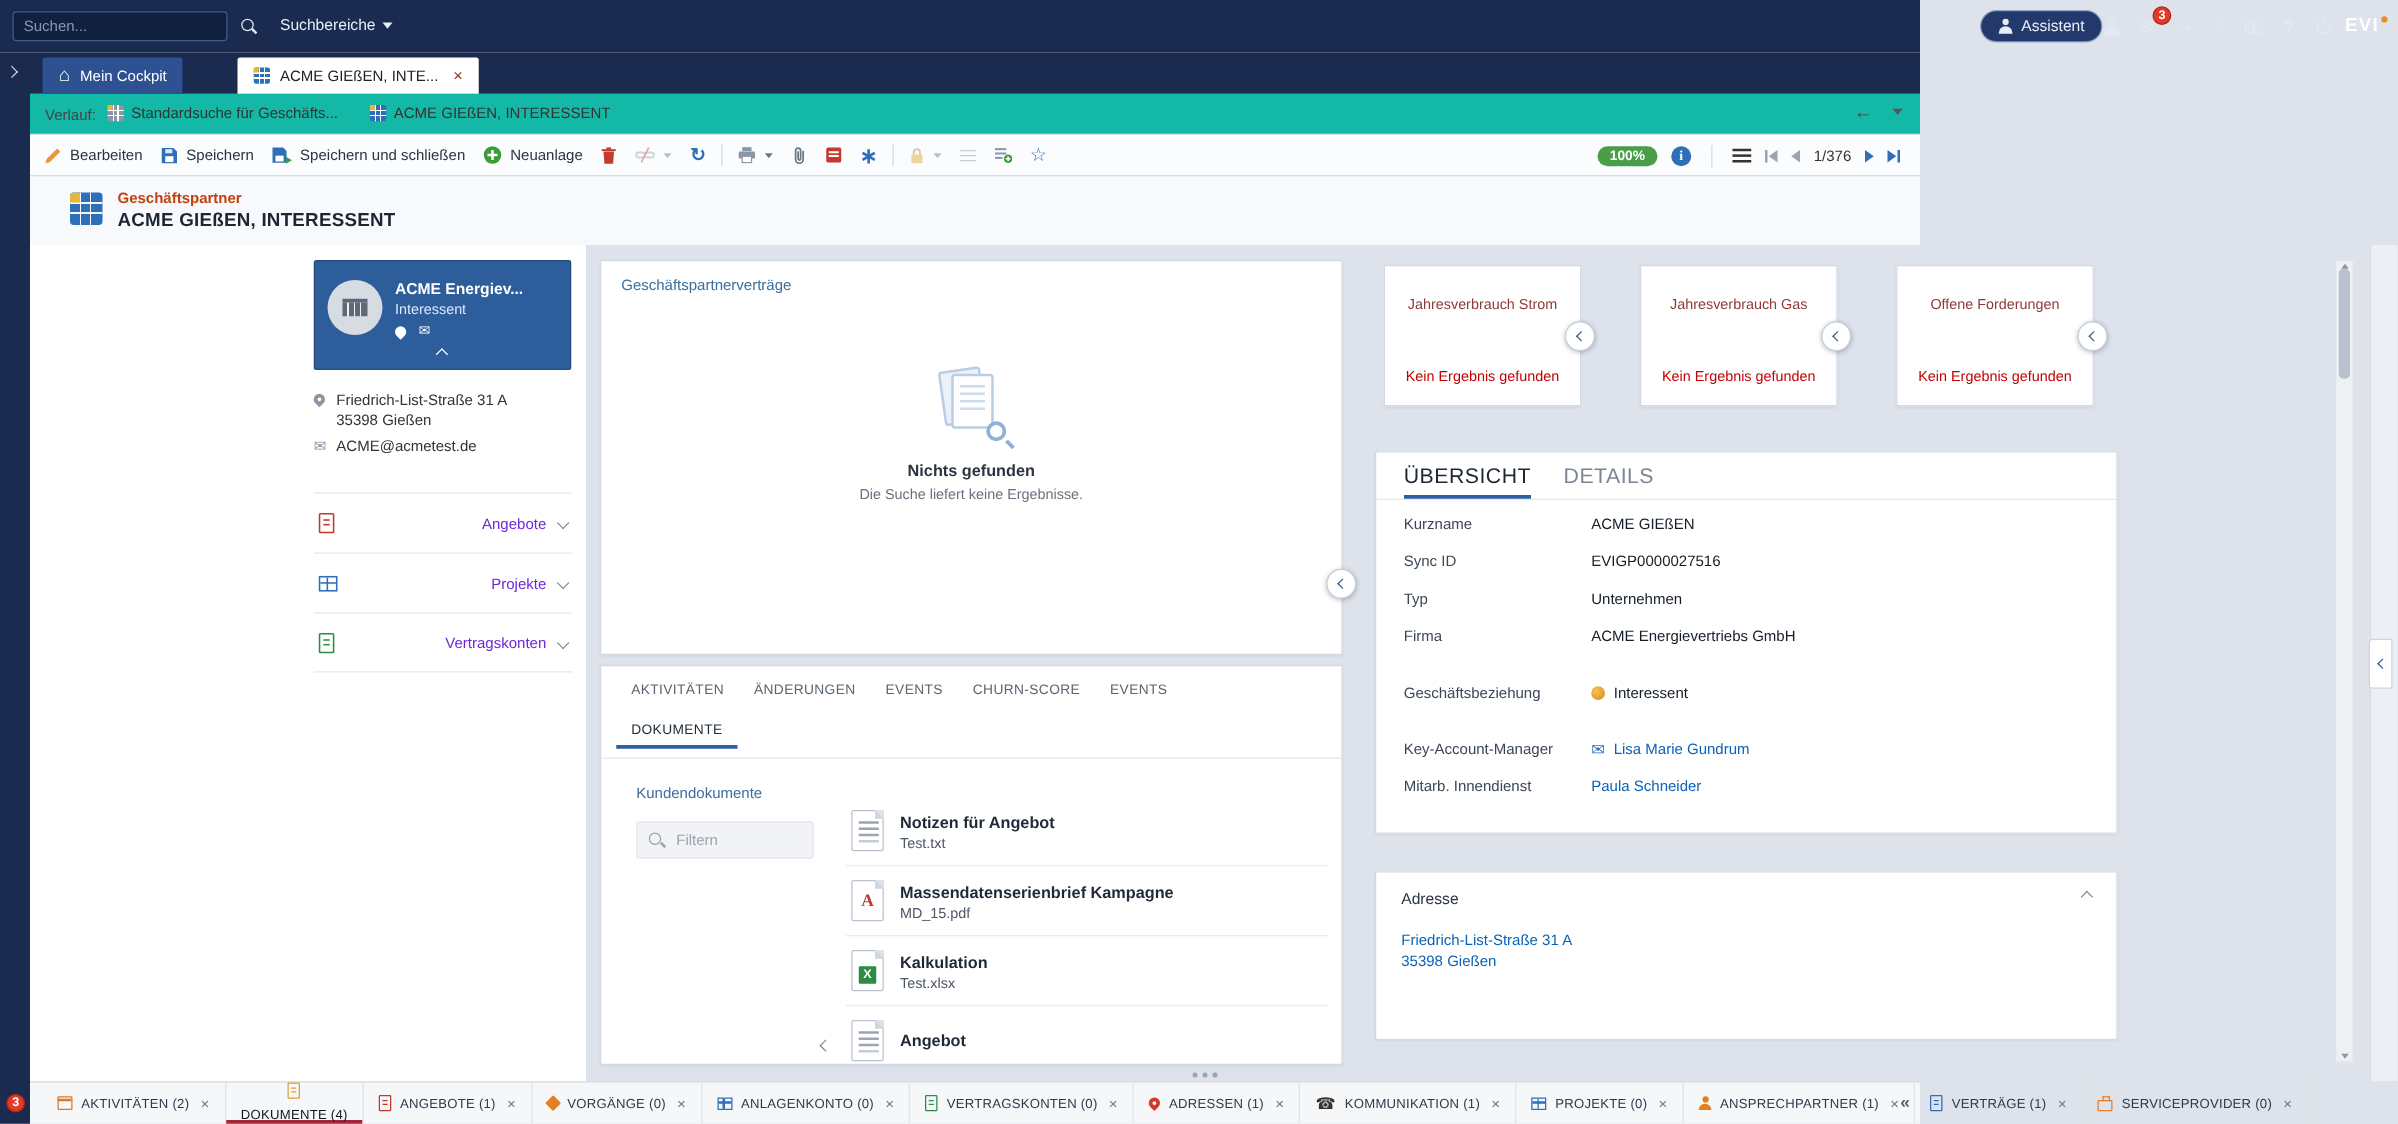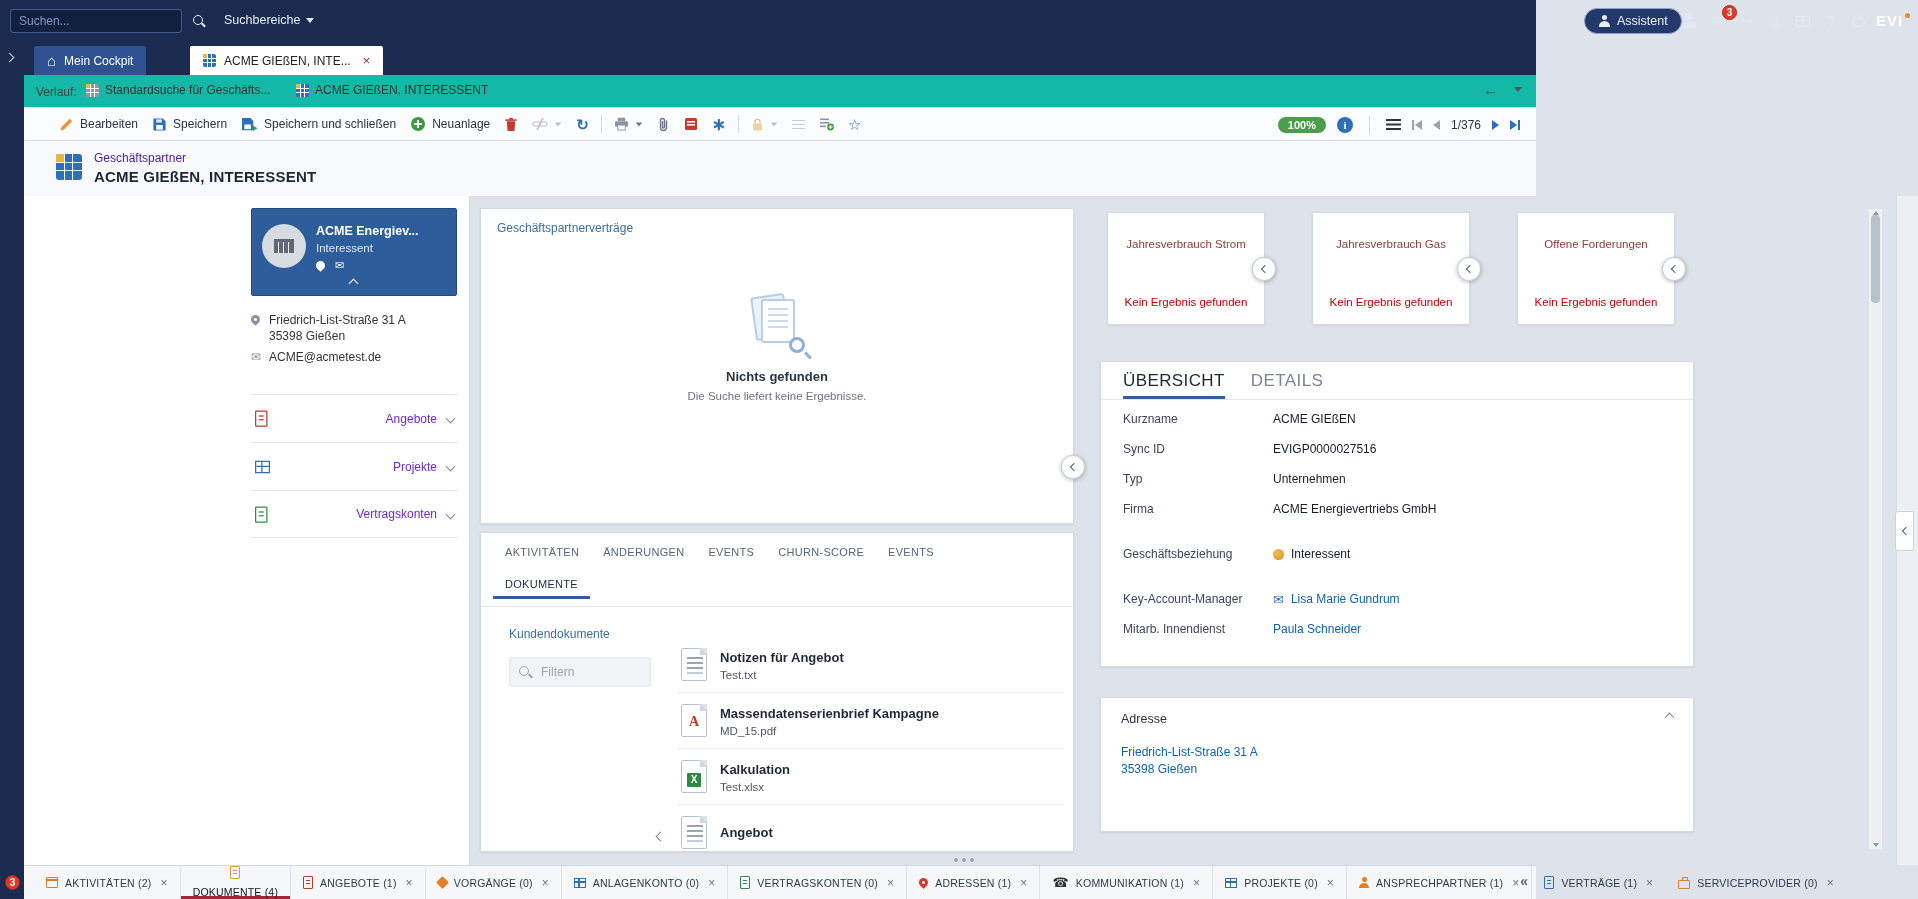--- a/index.html
+++ b/index.html
@@ -61,21 +61,21 @@
   .crumb-right{position:absolute;right:14px;top:7px;display:flex;align-items:center;gap:16px;color:#444;}
   .crumb-right .arrow{font-size:15px;cursor:pointer;}
   .mini-grid{width:13px;height:13px;border-radius:2px;background:#2f6fba;position:relative;flex:none;display:inline-block;}
   .mini-grid::before{content:"";position:absolute;inset:0;background:
     linear-gradient(90deg,transparent 0 4px,#fff 4px 5px,transparent 5px 8px,#fff 8px 9px,transparent 9px),
     linear-gradient(transparent 0 4px,#fff 4px 5px,transparent 5px 8px,#fff 8px 9px,transparent 9px);}
   .mini-grid::after{content:"";position:absolute;left:0;top:0;width:4px;height:4px;background:#e7b73c;}
   .mini-grid.gridgray{background:#8a95a5;}
 
   
-  .toolbar{position:absolute;left:24px;top:108px;right:0;height:33px;background:#fbfcfe;border-bottom:1px solid #d9dee6;display:flex;align-items:center;padding-left:28px;z-index:24;}
+  .toolbar{position:absolute;left:24px;top:108px;right:0;height:33px;background:#fbfcfe;border-bottom:1px solid #d9dee6;display:flex;align-items:center;padding-left:4px;z-index:24;}
   .tbtn{display:flex;align-items:center;gap:6px;padding:0 7px;height:26px;cursor:pointer;color:#2a3442;font-size:12px;white-space:nowrap;}
   .tbtn .caret{color:#6b7686;transform:scale(.8);}
   .vsep{width:1px;height:18px;background:#d3d9e2;margin:0 5px;flex:none;}
   .glyph-blue{color:#2f6fba;font-size:15px;font-weight:bold;}
   .i-lines{position:relative;display:inline-block;width:13px;height:11px;}
   .i-lines::before{content:"";position:absolute;left:0;top:1px;width:13px;height:1.7px;background:#8a95a5;box-shadow:0 4px 0 #8a95a5,0 8px 0 #8a95a5;}
   .i-info{width:16px;height:16px;border-radius:50%;background:#2f6fba;color:#fff;font-size:11px;font-weight:bold;display:flex;align-items:center;justify-content:center;font-family:"Liberation Serif",serif;}
   .i-burger{position:relative;display:inline-block;width:15px;height:11px;}
   .i-burger::before{content:"";position:absolute;left:0;top:0;width:15px;height:2px;background:#333;box-shadow:0 4.5px 0 #333,0 9px 0 #333;}
   .zoom-pill{background:#4a9e4a;color:#fff;font-size:11px;font-weight:bold;border-radius:9px;padding:2px 10px;}
@@ -88,21 +88,21 @@
   .navbtn.on{color:#2f6fba;}
   .pagertext{color:#333;font-size:12px;}
 
   
   .pagehead{position:absolute;left:24px;top:141px;right:0;height:55px;background:#f7f9fc;z-index:23;}
   .bp-icon{width:26px;height:26px;border-radius:3px;position:relative;background:#2f6fba;overflow:hidden;display:inline-block;}
   .bp-icon::before{content:"";position:absolute;inset:0;background:
     linear-gradient(90deg,transparent 0 8px,rgba(255,255,255,.95) 8px 9px,transparent 9px 16px,rgba(255,255,255,.95) 16px 17px,transparent 17px),
     linear-gradient(transparent 0 8px,rgba(255,255,255,.95) 8px 9px,transparent 9px 16px,rgba(255,255,255,.95) 16px 17px,transparent 17px);}
   .bp-icon::after{content:"";position:absolute;left:0;top:0;width:8px;height:8px;background:#e7b73c;}
-  .ph-type{position:absolute;left:70px;top:10px;font-size:12px;color:#4c1d95;}
+  .ph-type{position:absolute;left:70px;top:10px;font-size:12px;color:#c2410c;font-weight:bold;}
   .ph-title{position:absolute;left:70px;top:27px;font-size:15px;font-weight:bold;color:#1d2733;letter-spacing:.2px;}
   .pagehead .bp-icon{position:absolute;left:32px;top:13px;}
 
   
   .content{position:absolute;left:24px;top:196px;right:0;bottom:34px;background:#dde2eb;z-index:10;}
   .panel{position:absolute;background:#fff;border:1px solid #d3d9e2;box-shadow:0 1px 2px rgba(30,40,60,.07);}
 
   
   .p-left{left:0;top:0;width:446px;height:100%;background:#fff;border-right:1px solid #cfd6e0;}
   .pc-card{position:absolute;left:227px;top:12px;width:206px;height:88px;background:#2e5d9c;border:1px solid #24497e;border-radius:2px;color:#fff;cursor:pointer;}

